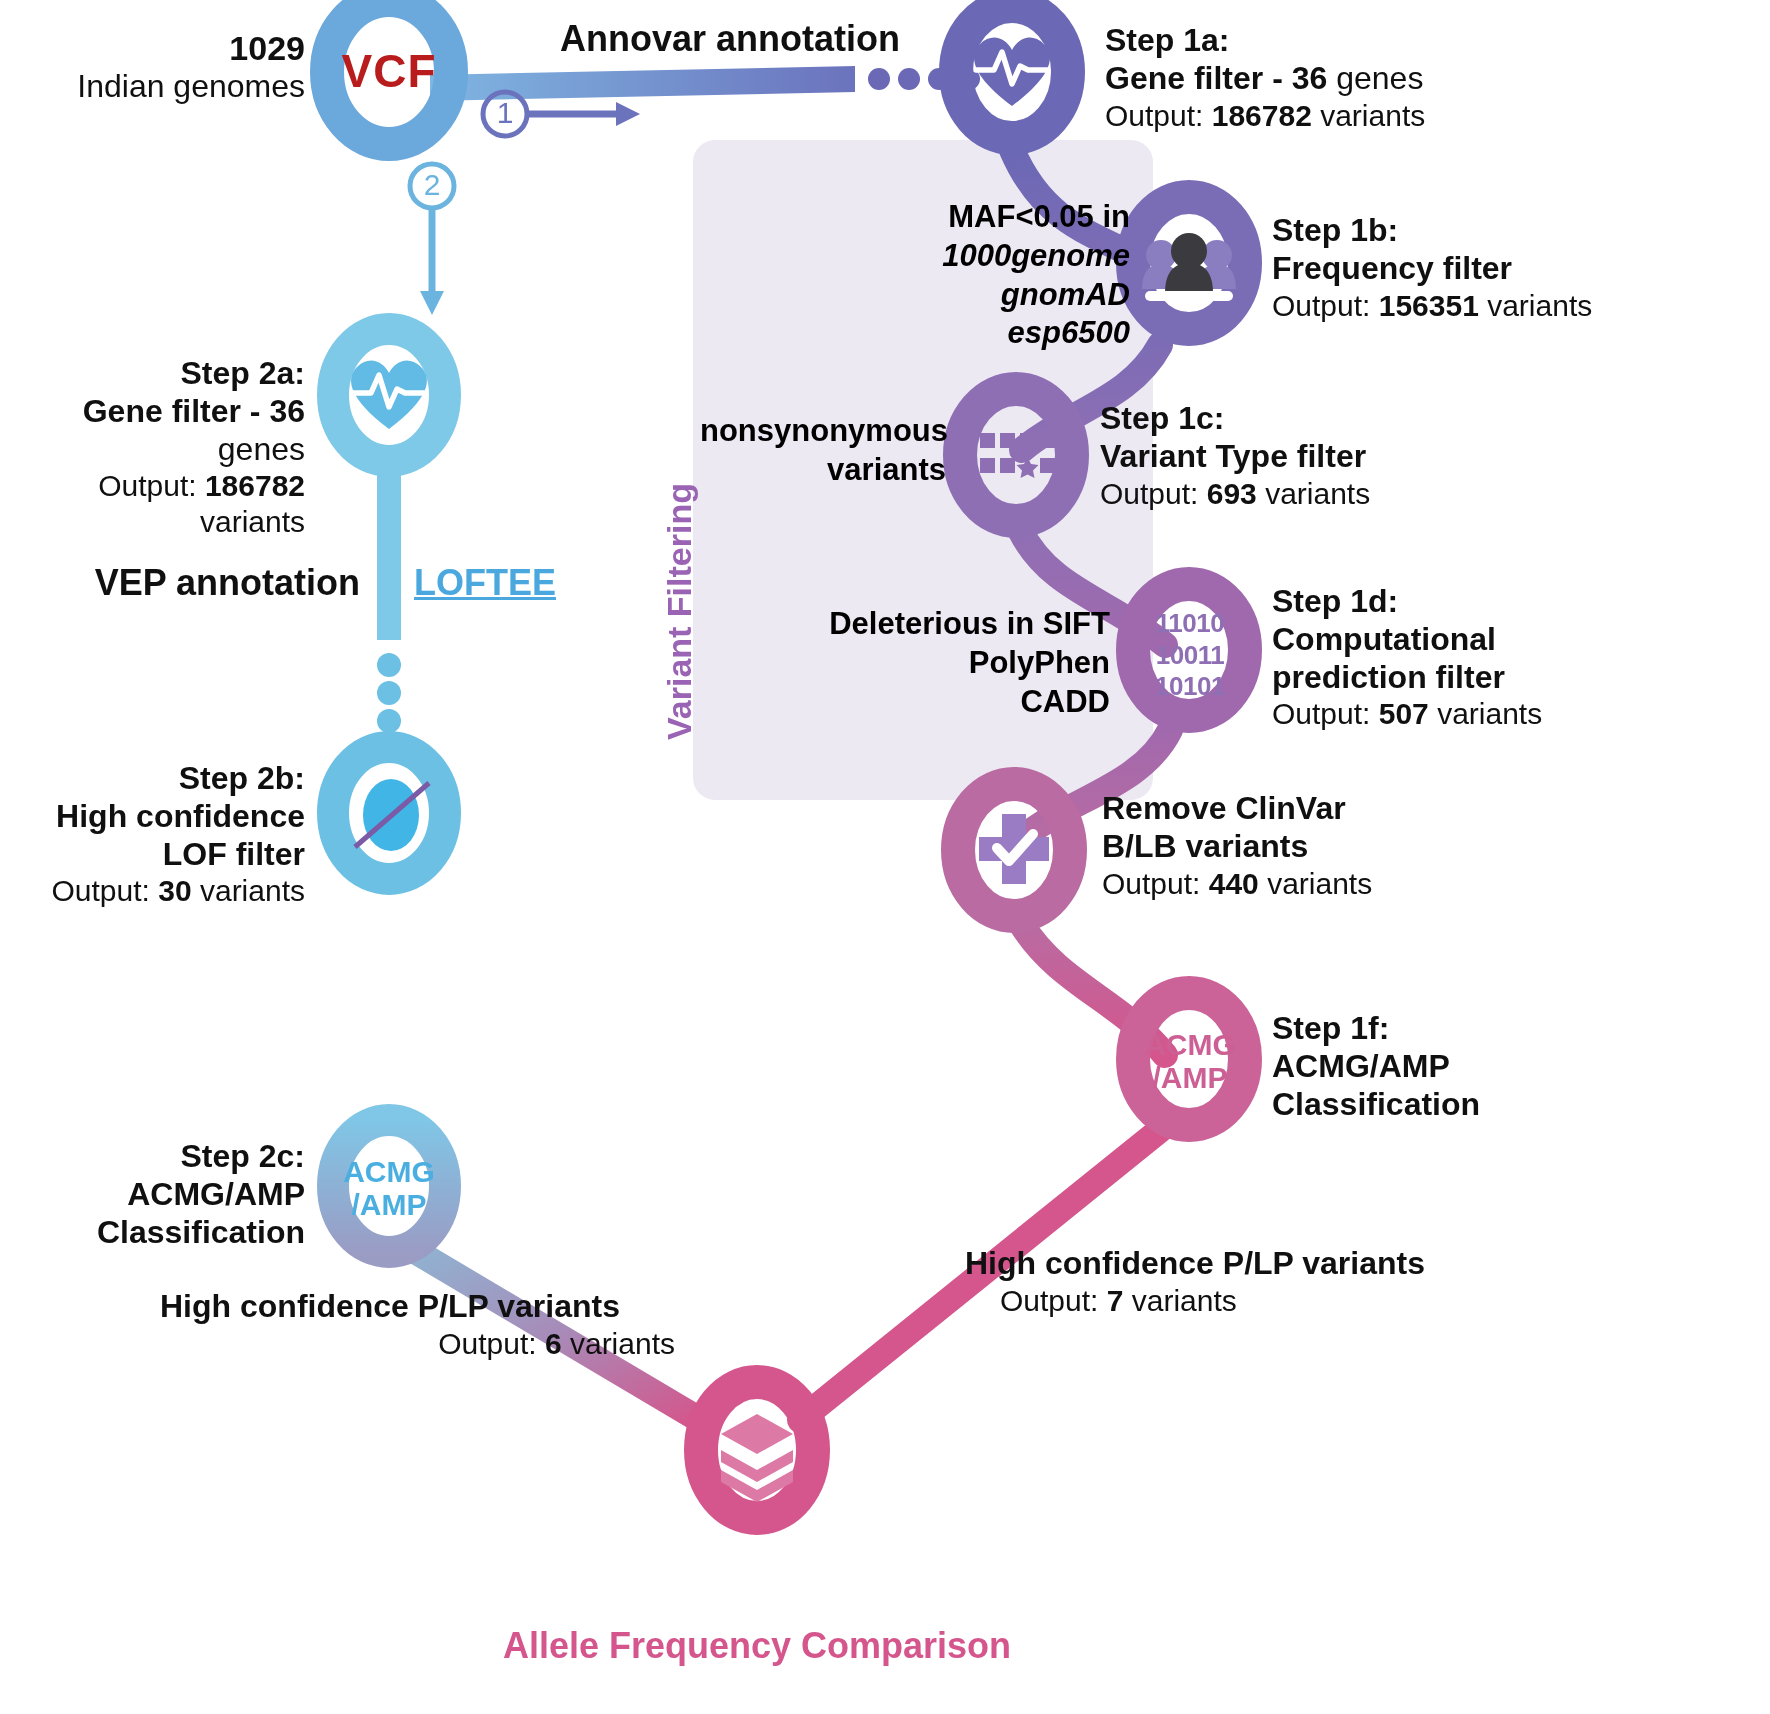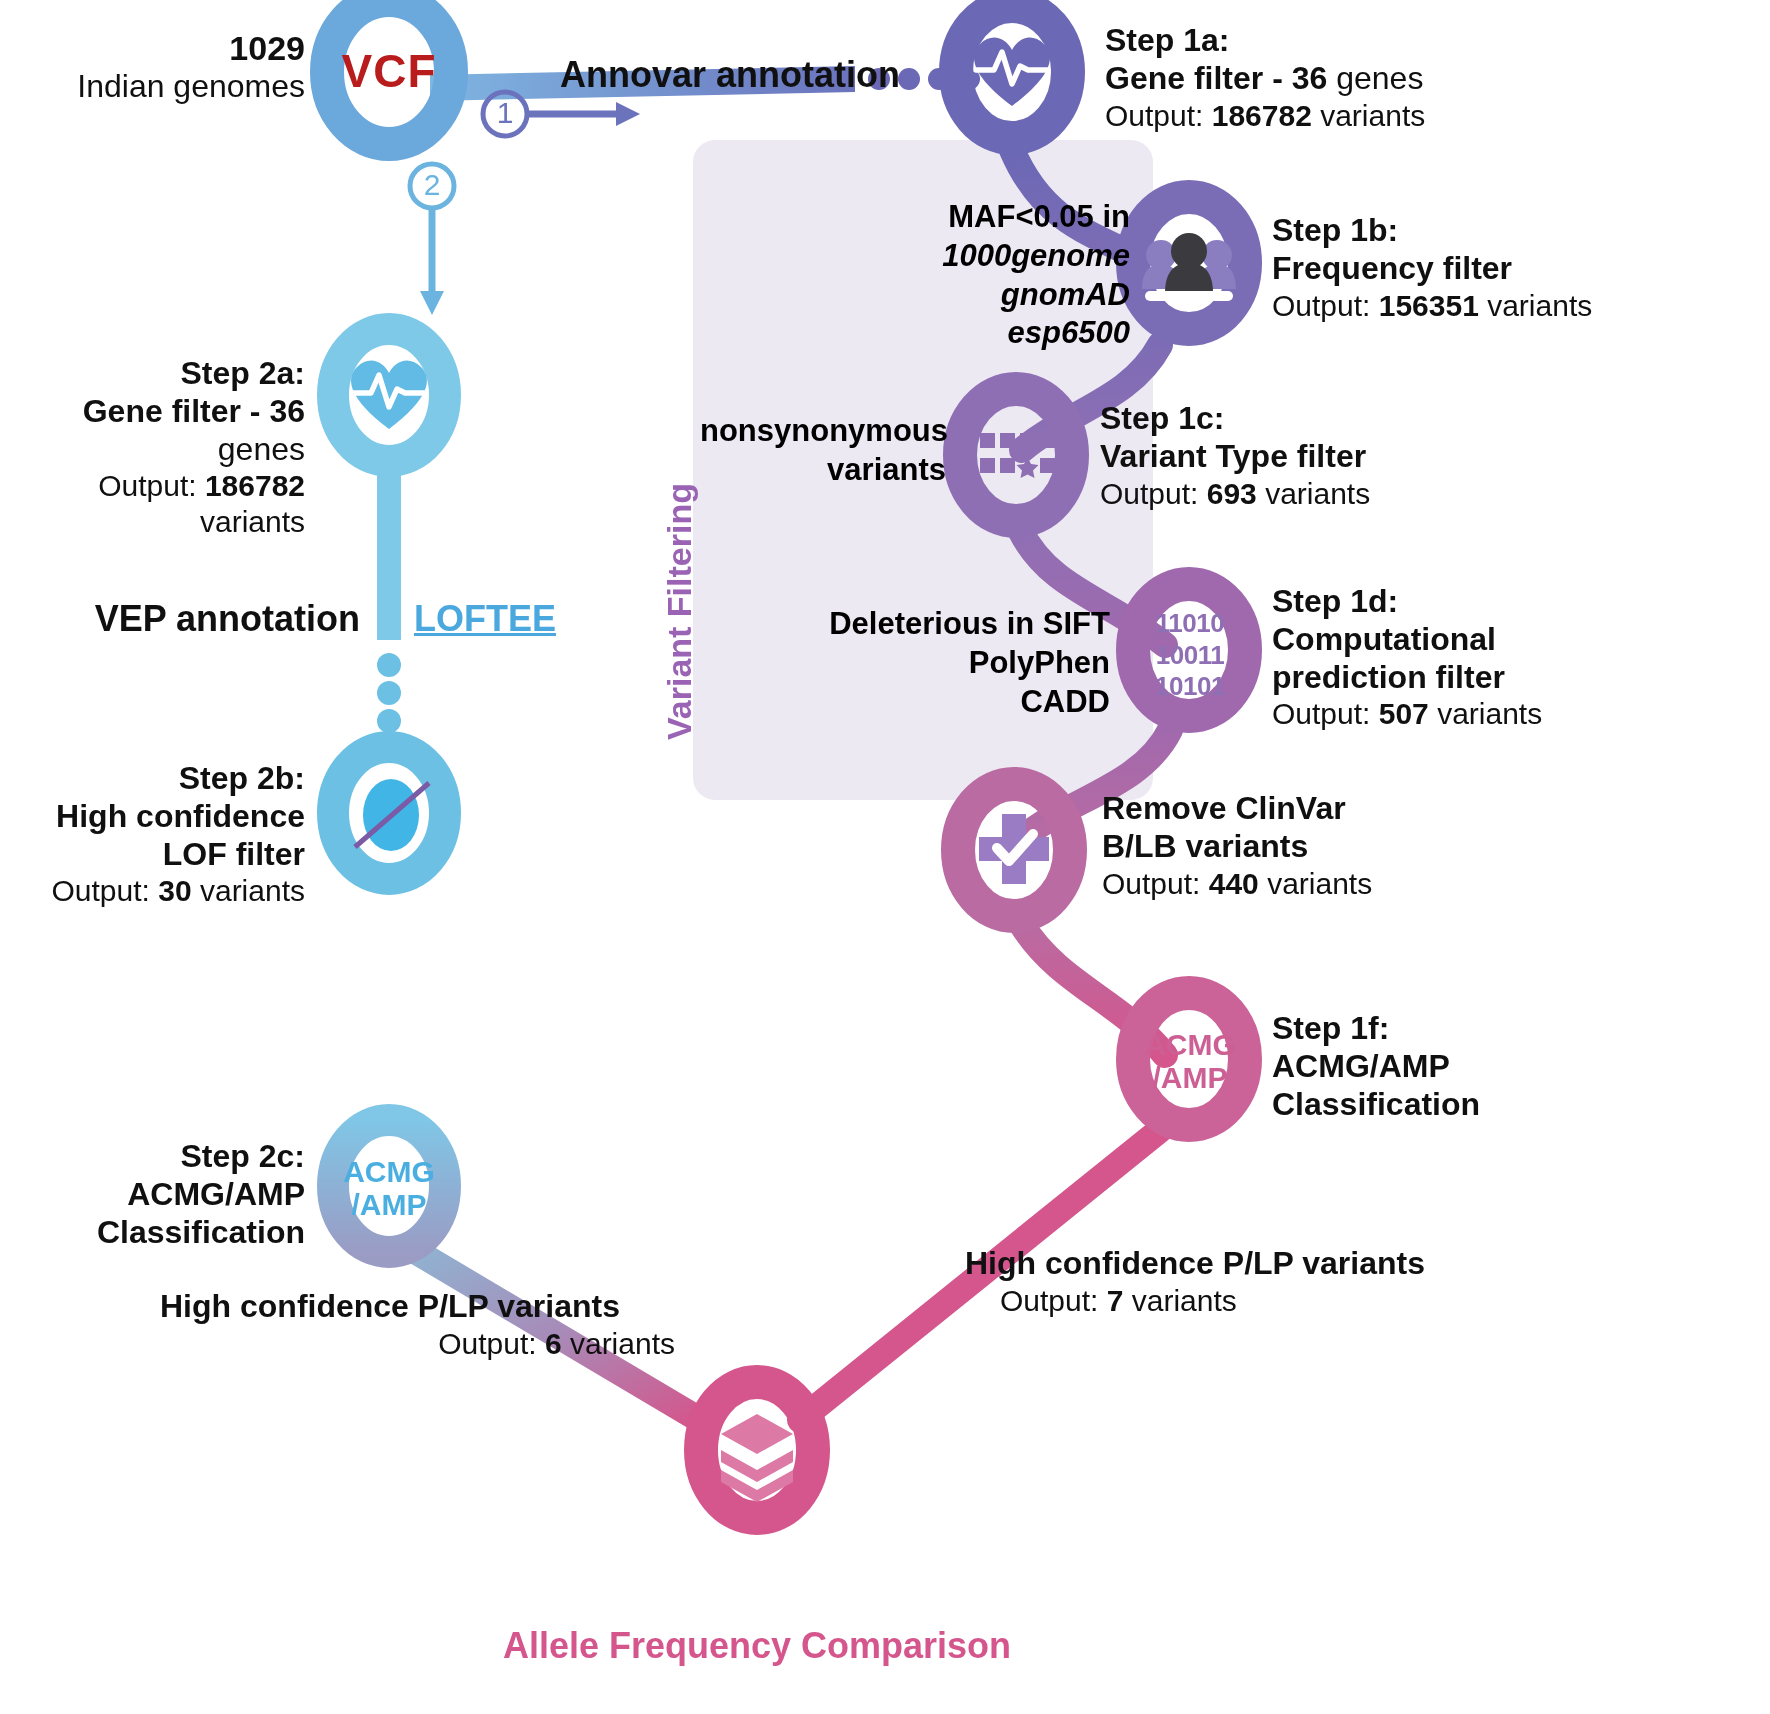--- a/index.html
+++ b/index.html
@@ -13,21 +13,21 @@
   .lbl{position:absolute;color:#101010;line-height:1.18;}
   .lbl b{font-weight:bold;}
   .bold{font-weight:bold;}
   .r{text-align:right;}
   .l{text-align:left;}
   .c{text-align:center;}
 
   .t34{font-size:34px;}
   .t32{font-size:32px;}
   .t30{font-size:30px;}
-  .t36{font-size:36px;margin-top:36px;}
+  .t36{font-size:36px;}
 
   .purpletxt{color:#000000;font-weight:bold;}
   .purpletxt i{font-style:italic;}
   .bluetxt{color:#4aa8de;font-weight:bold;text-decoration:underline;}
   .pinktxt{color:#d4568c;font-weight:bold;}
 
   .vfilt{
     position:absolute;
     color:#9a63b4;font-weight:bold;font-size:34px;
     transform:rotate(-90deg);transform-origin:left top;

